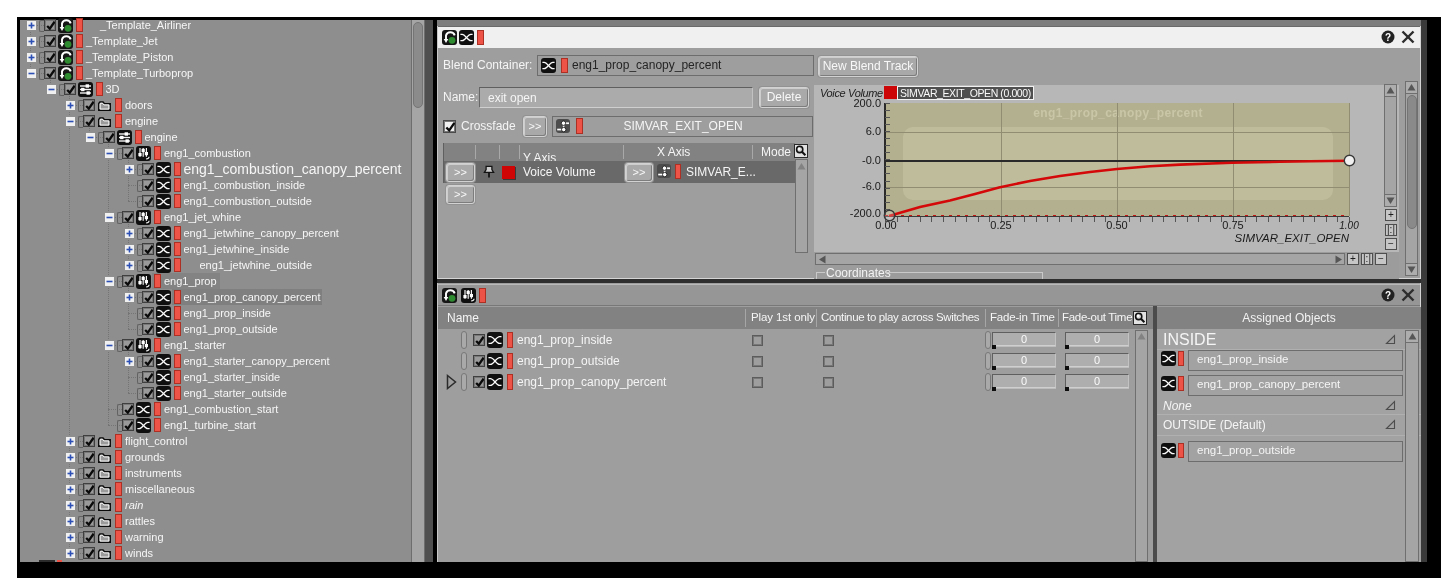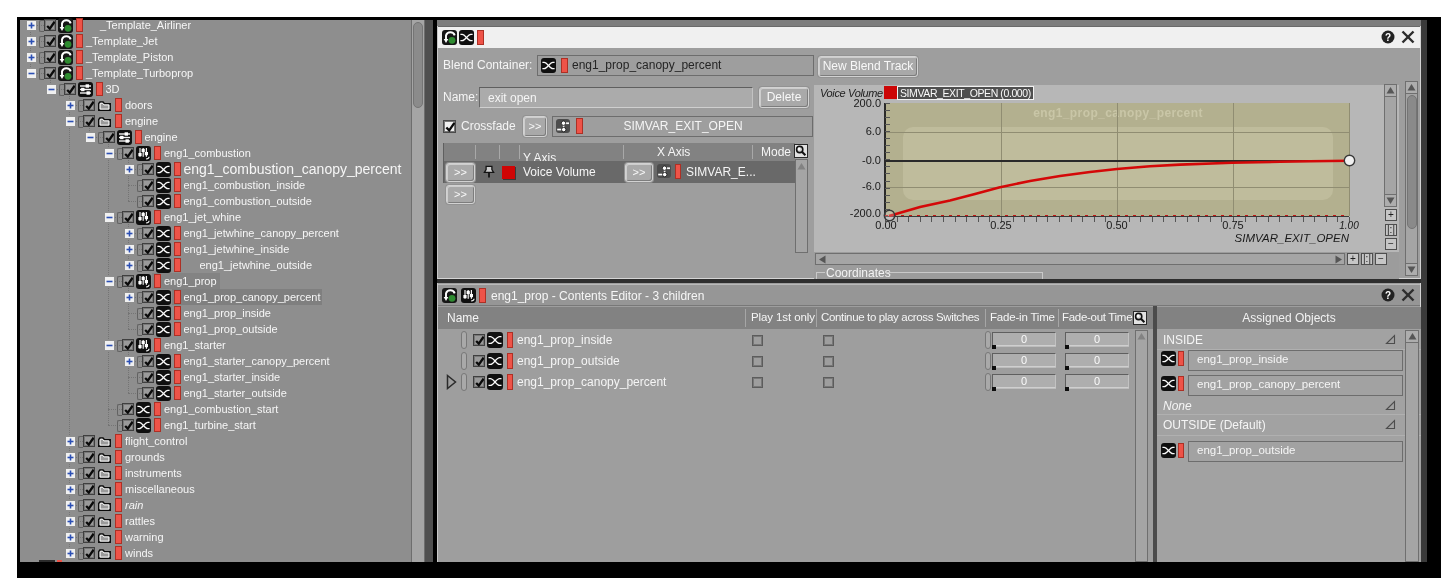--- a/index.html
+++ b/index.html
@@ -825,21 +825,20 @@
       <rect x="0" y="0" width="15" height="15" rx="3.0" fill="#0f0f0f"></rect>
       <rect x="3.4" y="2.0" width="1.2" height="8.8" fill="#f2f2f2"></rect>
       <rect x="6.6000000000000005" y="2.0" width="1.2" height="8.8" fill="#f2f2f2"></rect>
       <rect x="9.8" y="2.0" width="1.2" height="8.8" fill="#f2f2f2"></rect>
       <rect x="2.4" y="7.0" width="3.2" height="3.2" fill="#ffffff"></rect>
       <rect x="5.6" y="2.8000000000000003" width="3.2" height="3.2" fill="#ffffff"></rect>
       <rect x="8.8" y="6.0" width="3.2" height="3.2" fill="#ffffff"></rect>
       <path d="M10.2,12.9 Q12.8,13.0 13.1,10.8" stroke="#f2f2f2" stroke-width="1.1" fill="none"></path>
     </svg>
 <div style="position:absolute;left:479px;top:288px;width:7px;height:15px;background:#ee5348;box-shadow:inset 0 0 0 1px rgba(120,20,10,0.55);"></div>
-<div style="position:absolute;top:288.0px;font-size:12px;line-height:16px;color:#f6f6f6;white-space:nowrap;left:491px;">eng1_prop - Contents Editor - 3 children</div>
 <svg style="position:absolute;left:1381px;top:288px" width="14" height="14" viewBox="0 0 14 14">
       <circle cx="7.0" cy="7.0" r="6.5" fill="#232323"></circle>
       <text x="7.0" y="10.6" font-family="Liberation Sans" font-size="10px" font-weight="bold" fill="#ffffff" text-anchor="middle">?</text>
     </svg>
 <svg style="position:absolute;left:1401px;top:288px" width="14" height="14" viewBox="0 0 14 14">
       <line x1="1.5" y1="1.5" x2="12.5" y2="12.5" stroke="#2d2d2d" stroke-width="2.4"></line>
       <line x1="1.5" y1="12.5" x2="12.5" y2="1.5" stroke="#2d2d2d" stroke-width="2.4"></line>
     </svg>
 <div style="position:absolute;left:438px;top:307px;width:715px;height:22px;background:#828282;"></div>
 <div style="position:absolute;top:310.0px;font-size:12px;line-height:16px;color:#f5f5f5;white-space:nowrap;left:447px;">Name</div>
@@ -939,21 +938,21 @@
       <polygon points="1.5,1.5 9.5,8.0 1.5,14.5" fill="none" stroke="#2b2b2b" stroke-width="1.5"></polygon>
     </svg>
 <div style="position:absolute;left:1135px;top:330px;width:13px;height:232px;background:#a5a5a5;border:1px solid #6f6f6f;box-sizing:border-box;"></div>
 <svg style="position:absolute;left:1137px;top:332px" width="9" height="9" viewBox="0 0 9 9">
       <polygon points="4.5,1 8.5,7.5 0.5,7.5" fill="#828282"></polygon>
     </svg>
 <div style="position:absolute;left:1153px;top:306px;width:4px;height:256px;background:#4b4b4b;"></div>
 <div style="position:absolute;left:1157px;top:307px;width:264px;height:22px;background:#828282;"></div>
 <div style="position:absolute;top:310.0px;font-size:12px;line-height:16px;color:#f2f2f2;white-space:nowrap;left:1189.0px;width:200px;text-align:center;">Assigned Objects</div>
 <div style="position:absolute;left:1157px;top:329px;width:264px;height:233px;background:#a2a2a2;"></div>
-<div style="position:absolute;top:332.0px;font-size:12px;line-height:16px;color:#f5f5f5;white-space:nowrap;left:1163px;text-align:center;">INSIDE</div>
+<div style="position:absolute;top:332.0px;font-size:16px;line-height:16px;color:#f5f5f5;white-space:nowrap;left:1163px;text-align:center;">INSIDE</div>
 <svg style="position:absolute;left:1385px;top:334px" width="11" height="11" viewBox="0 0 11 11">
       <path d="M1.5,9.5 L9.5,1.5 L9.5,9.5 Z" fill="none" stroke="#4d4d4d" stroke-width="1.1"></path>
     </svg>
 <div style="position:absolute;left:1157px;top:349px;width:264px;height:1px;background:#b0b0b0;"></div>
 <svg style="position:absolute;left:1161px;top:351px" width="15" height="15" viewBox="0 0 15 15">
       <rect x="0" y="0" width="15" height="15" rx="3.0" fill="#0f0f0f"></rect>
       <path d="M1.4,4.3 L3.2,4.3 C6.4,4.3 8.6,10.7 11.8,10.7 L13.6,10.7" stroke="#fafafa" stroke-width="1.25" fill="none"></path>
       <path d="M1.4,10.7 L3.2,10.7 C6.4,10.7 8.6,4.3 11.8,4.3 L13.6,4.3" stroke="#fafafa" stroke-width="1.25" fill="none"></path>
     </svg>
 <div style="position:absolute;left:1178px;top:351px;width:6px;height:15px;background:#ee5348;box-shadow:inset 0 0 0 1px rgba(120,20,10,0.55);"></div>

